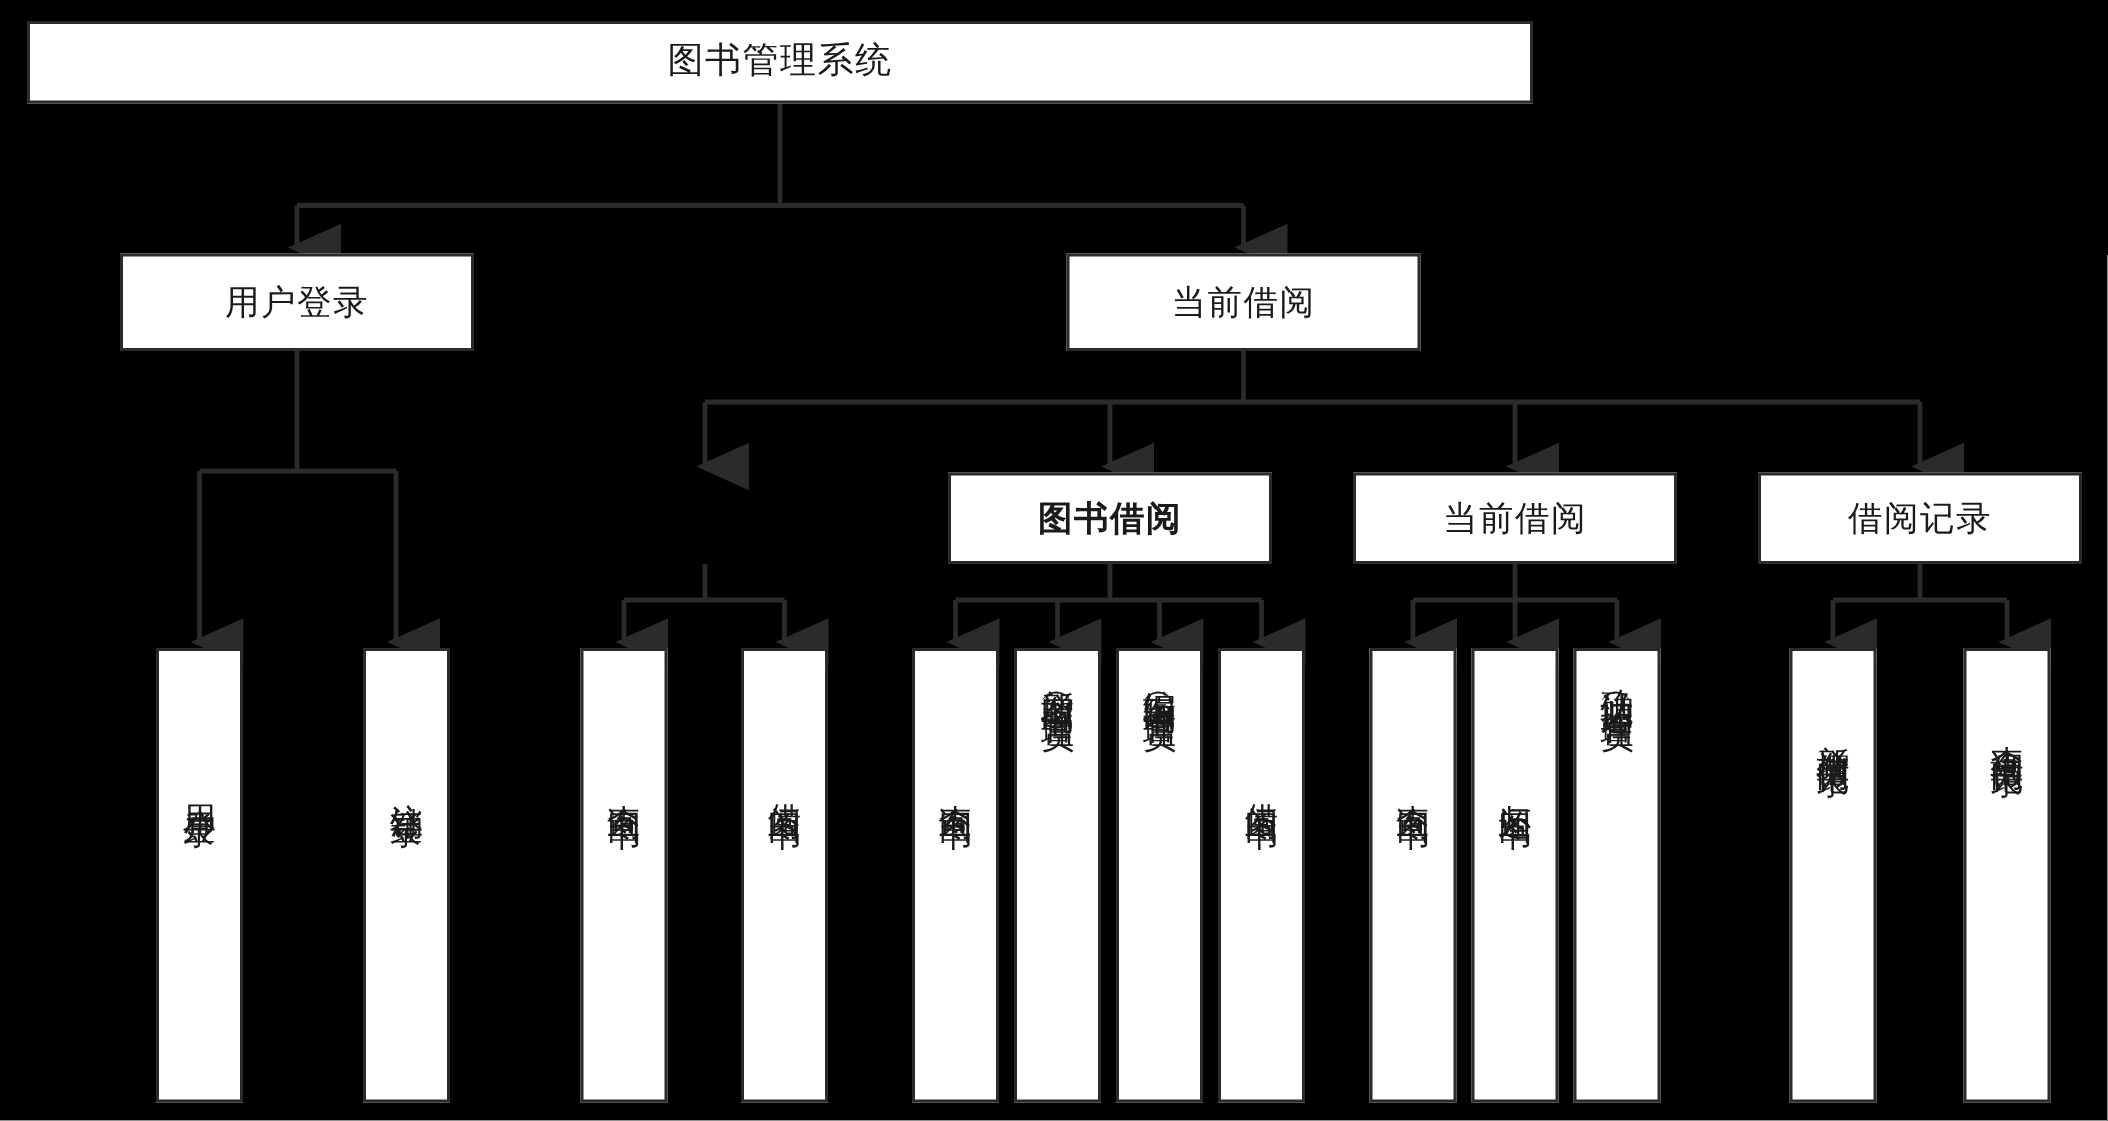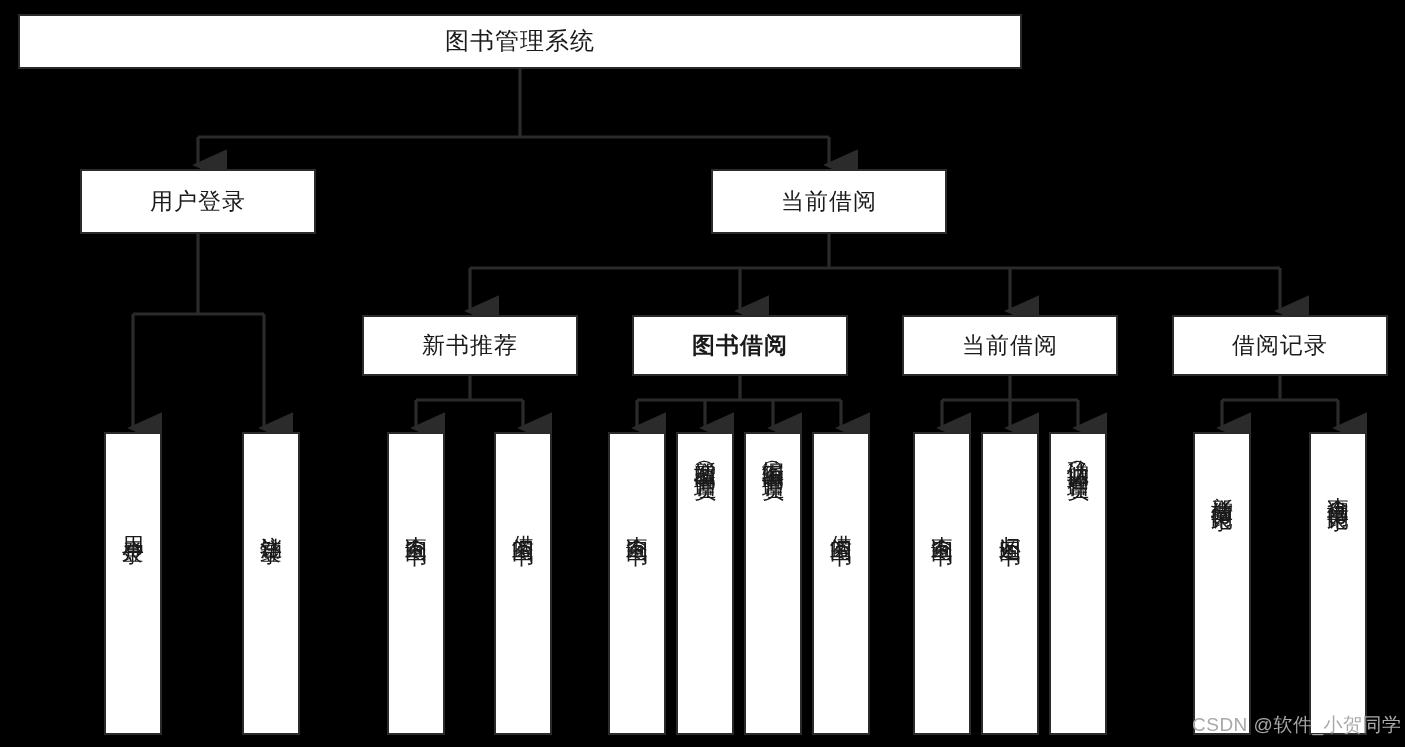--- a/index.html
+++ b/index.html
@@ -131,23 +131,20 @@
     <span class="label">图书管理系统</span>
   </div>
 
   <div class="node horiz" style="left:80px; top:169px; width:236px; height:65px;">
     <span class="label">用户登录</span>
   </div>
   <div class="node horiz" style="left:711px; top:169px; width:236px; height:65px;">
     <span class="label">当前借阅</span>
   </div>
 
-  <div class="node horiz" style="left:362px; top:315px; width:216px; height:61px;">
-    <span class="label">新书推荐</span>
-  </div>
   <div class="node horiz" style="left:632px; top:315px; width:216px; height:61px;font-weight:bold;">
     <span class="label">图书借阅</span>
   </div>
   <div class="node horiz" style="left:1172px; top:315px; width:216px; height:61px;">
     <span class="label">借阅记录</span>
   </div>
   <div class="node horiz" style="left:902px; top:315px; width:216px; height:61px;">
     <span class="label">当前借阅</span>
   </div>
 
@@ -188,15 +185,14 @@
     <span class="label">确认归还（管理员）</span>
   </div>
 
   <div class="node vert" style="left:1193px; top:432px; width:58px; height:303px; padding-top:45px;">
     <span class="label">新增借阅记录</span>
   </div>
   <div class="node vert" style="left:1309px; top:432px; width:58px; height:303px; padding-top:45px;">
     <span class="label">查询借阅记录</span>
   </div>
 
-  <div class="watermark" style="left:1192px; top:712px;">CSDN @软件_小贺同学</div>
 
 </div>
 
 </body></html>

